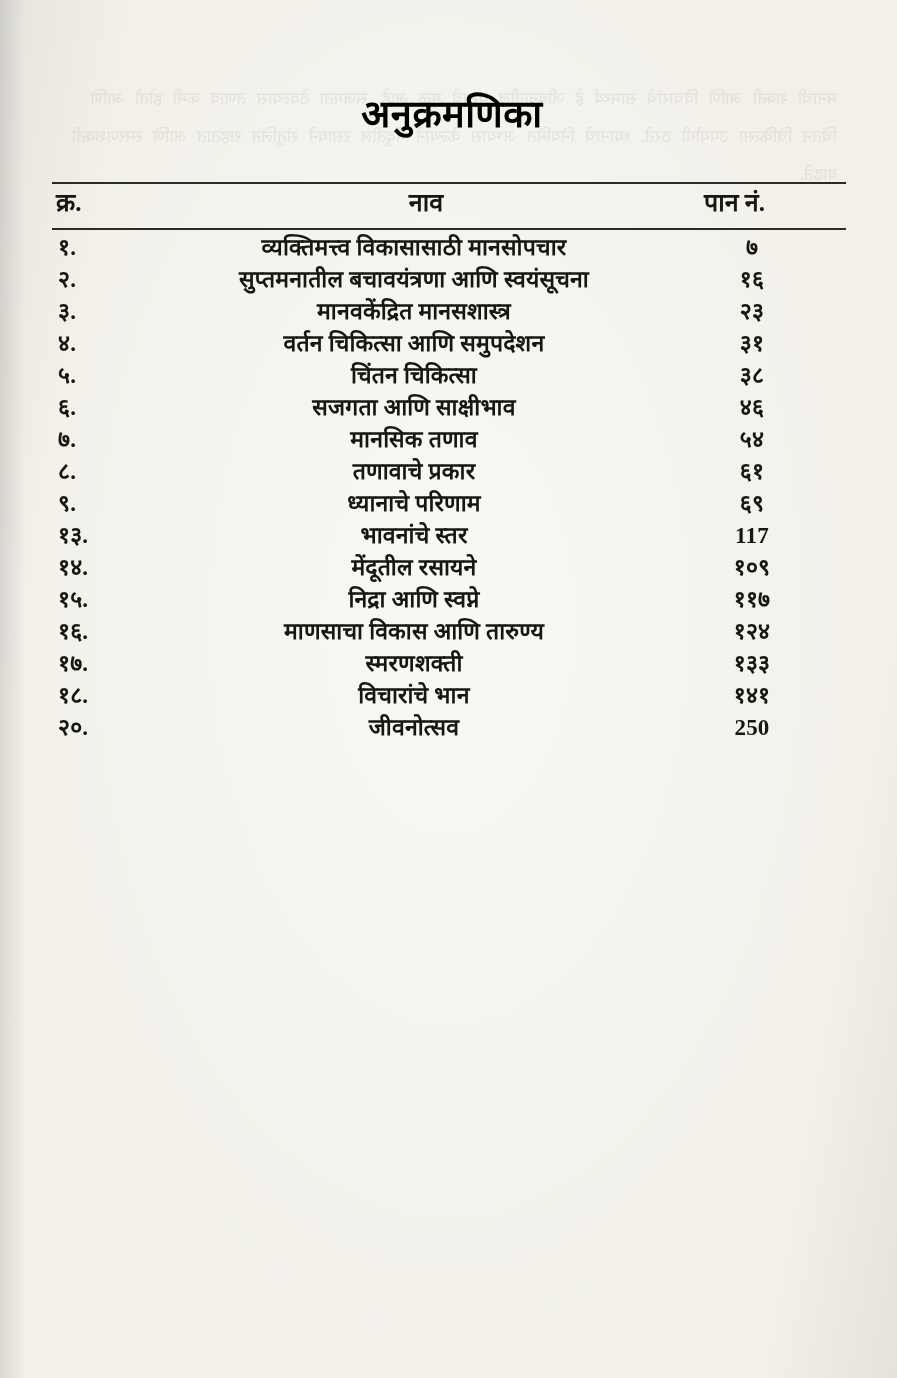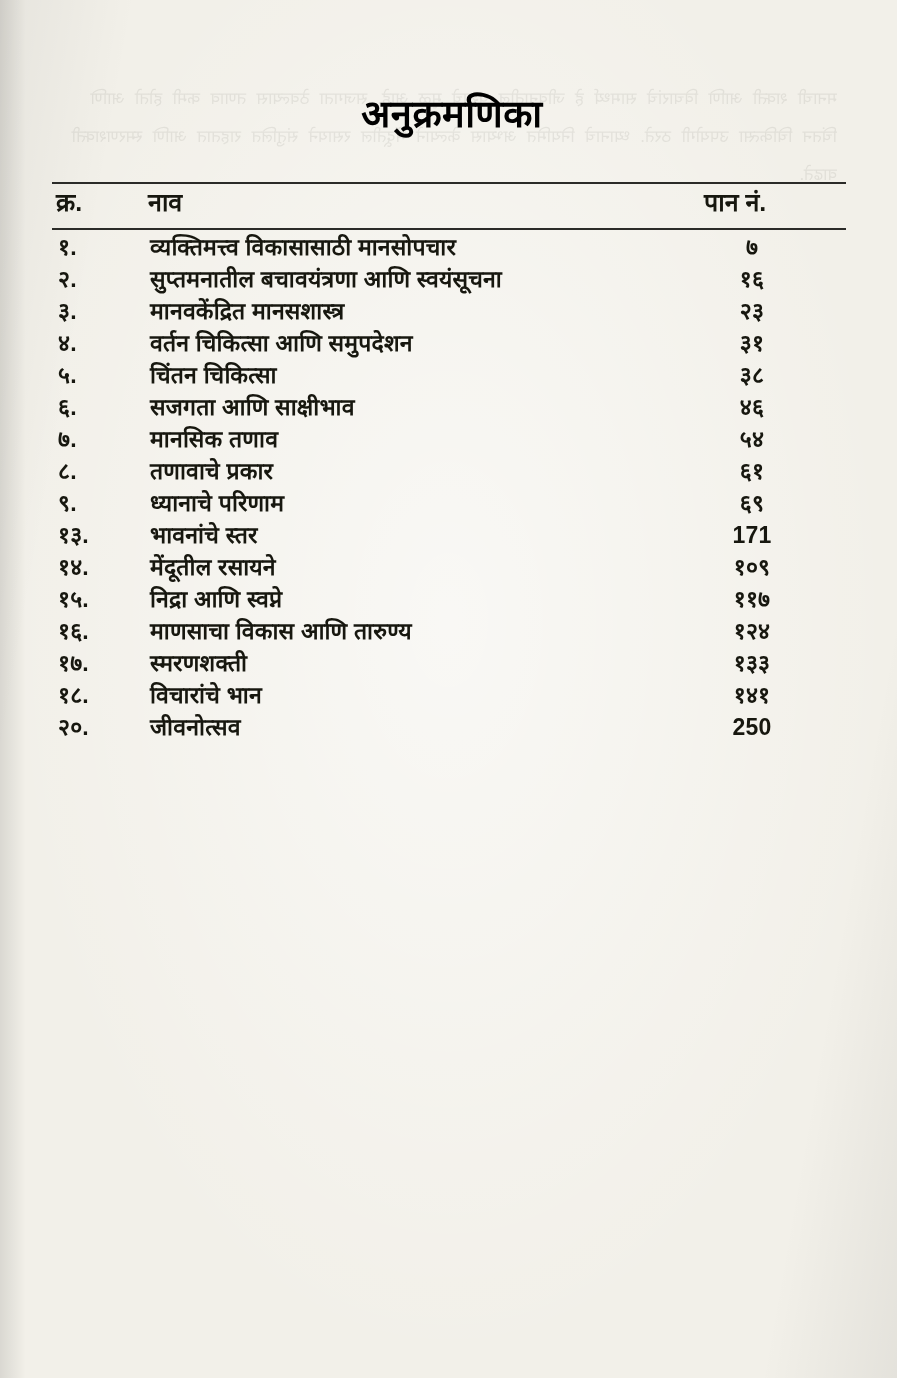--- a/index.html
+++ b/index.html
@@ -62,40 +62,40 @@
     margin-left: 0px;
     margin-right: 6px;
   }
   .rule.thin {
     height: 1.6px;
     margin-top: 10px;
   }
   table.toc {
     width: 100%;
     border-collapse: collapse;
-    font-family: Liberation Sans, sans-serif;
+    font-family: Liberation Serif, serif;
     color: #17170f;
   }
   table.toc th, table.toc td {
     padding: 0;
     vertical-align: baseline;
   }
   .head-row th {
     font-size: 25px;
     font-weight: bold;
     padding-top: 16px;
     padding-bottom: 10px;
   }
   .col-num {
     width: 92px;
     text-align: left;
     padding-left: 4px !important;
   }
   .col-name {
-    text-align: left;
+    text-align: center;
   }
   .col-page {
     width: 148px;
     text-align: left;
   }
   .toc-body td {
     font-size: 23px;
     font-weight: bold;
     padding-top: 10.5px;
     padding-bottom: 10.5px;
@@ -194,21 +194,21 @@
           <td class="col-page">६१</td>
         </tr>
         <tr>
           <td class="col-num">९.</td>
           <td class="col-name">ध्यानाचे परिणाम</td>
           <td class="col-page">६९</td>
         </tr>
         <tr>
           <td class="col-num">१३.</td>
           <td class="col-name">भावनांचे स्तर</td>
-          <td class="col-page">171</td>
+          <td class="col-page">117</td>
         </tr>
         <tr>
           <td class="col-num">१४.</td>
           <td class="col-name">मेंदूतील रसायने</td>
           <td class="col-page">१०९</td>
         </tr>
         <tr>
           <td class="col-num">१५.</td>
           <td class="col-name">निद्रा आणि स्वप्ने</td>
           <td class="col-page">११७</td>

